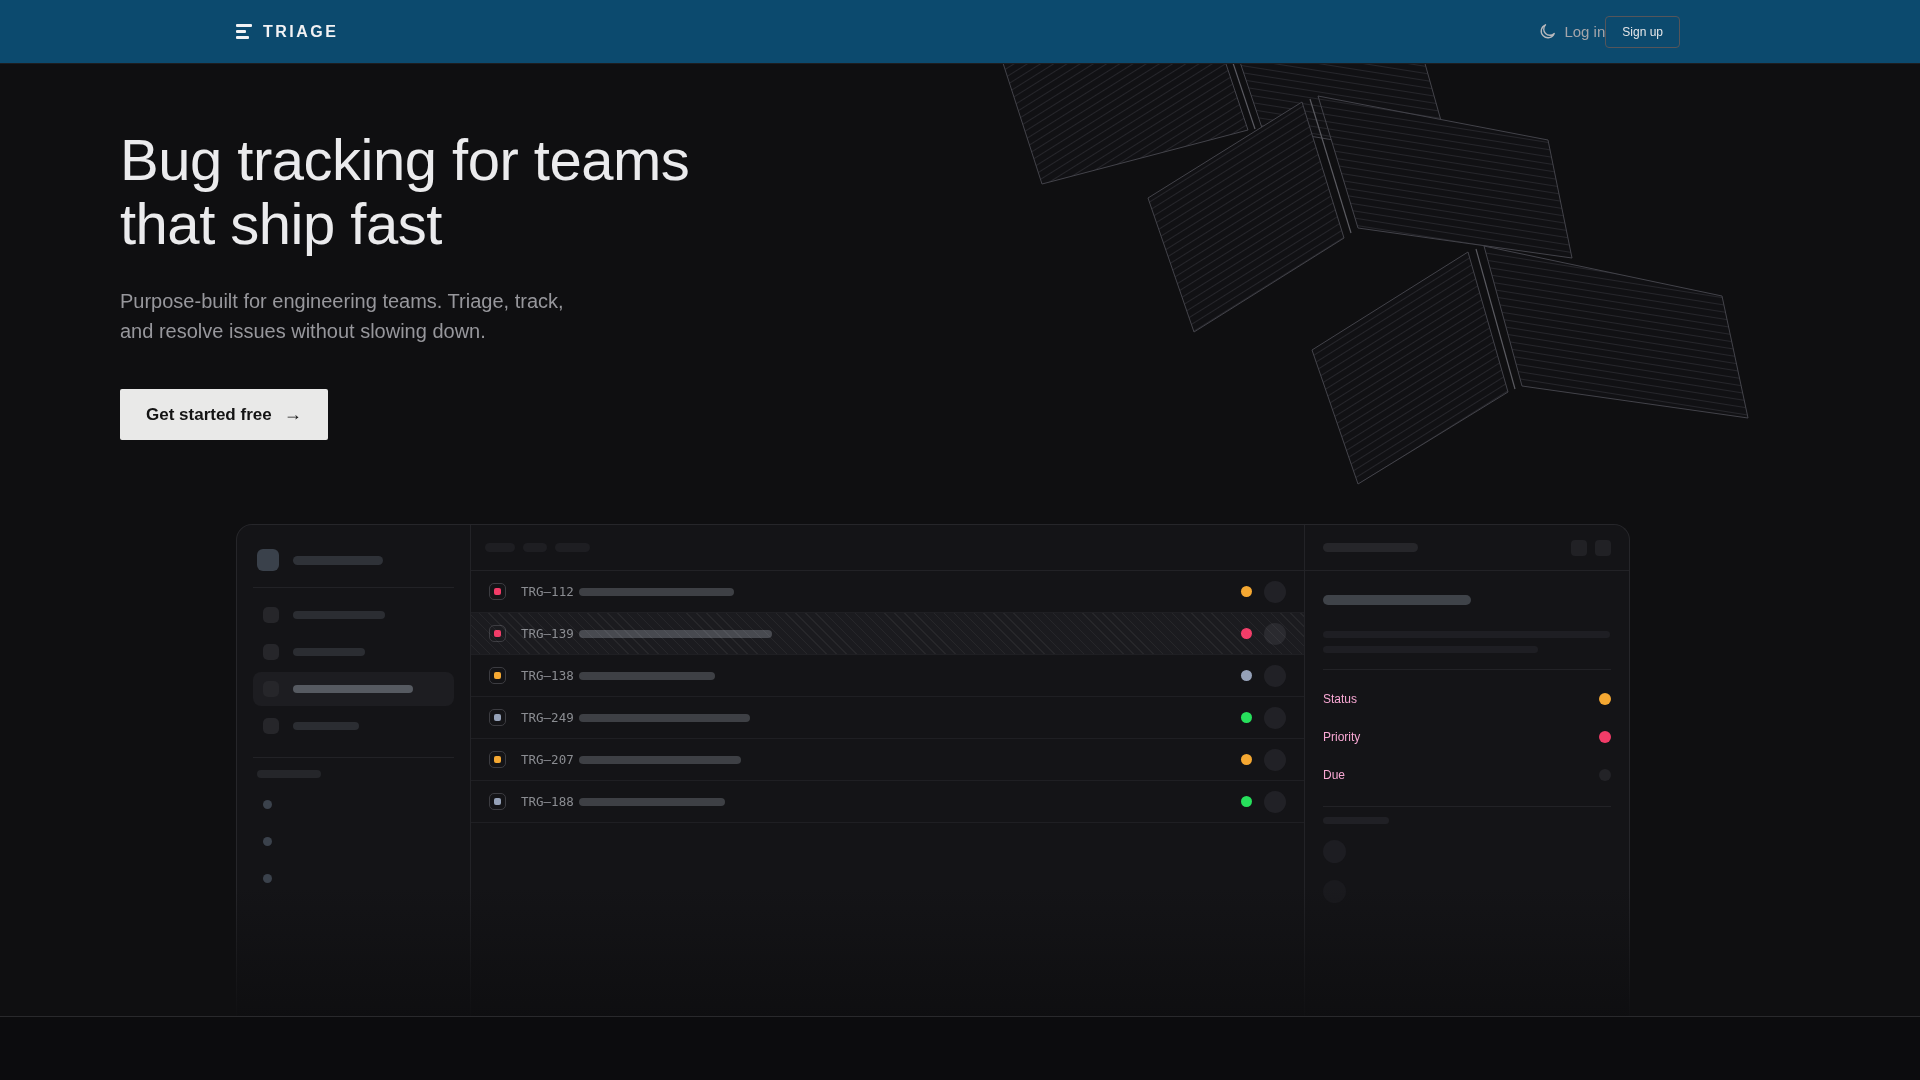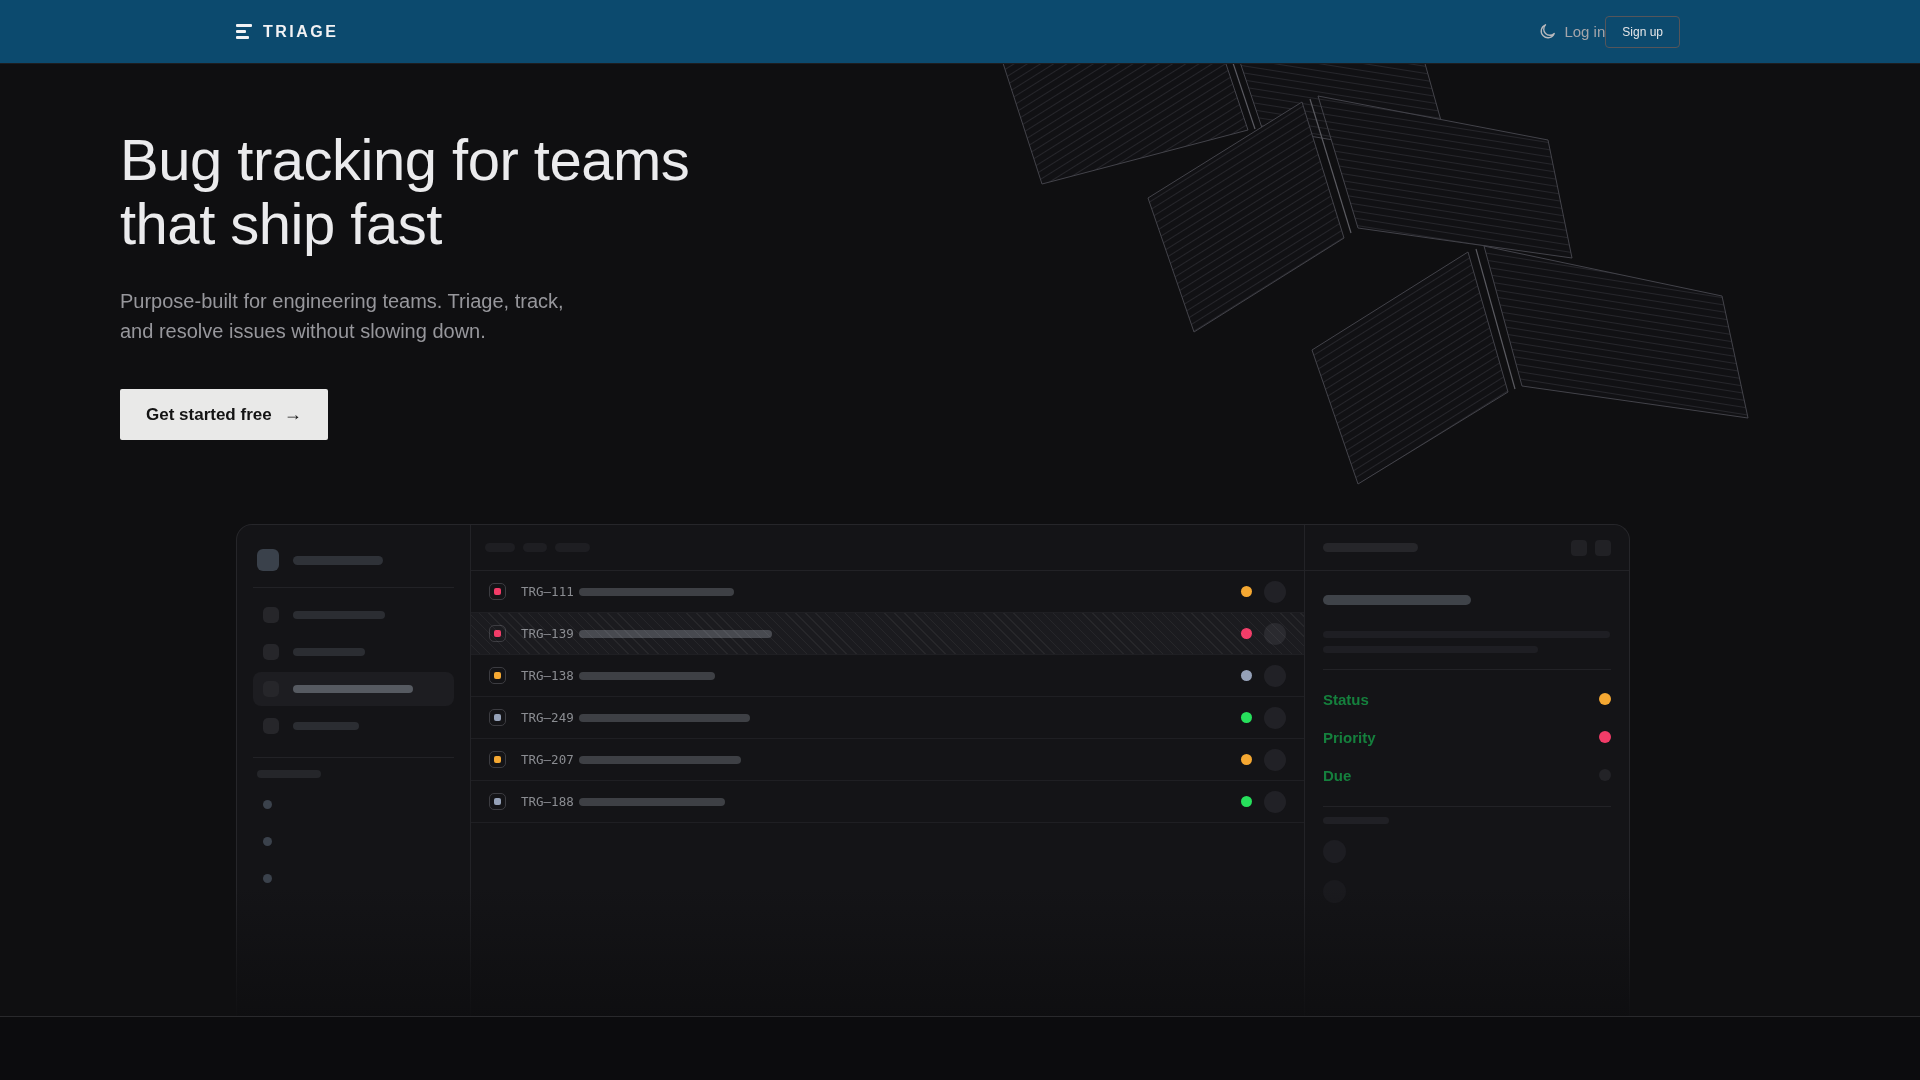--- a/index.html
+++ b/index.html
@@ -76,21 +76,21 @@
                 border-bottom:1px solid #222226; margin:0 -18px; padding:0 18px; }
   .panel-head-bar { width:95px; height:9px; border-radius:5px; background:#26262a; }
   .panel-head-icons { display:flex; gap:8px; }
   .panel-sq { width:16px; height:16px; border-radius:4px; background:#212125; }
   .panel-title { width:148px; height:10px; border-radius:5px; background:#3f4349; margin-top:24px; }
   .panel-line1 { width:287px; height:7px; border-radius:4px; background:#1e1e23; margin-top:26px; }
   .panel-line2 { width:215px; height:7px; border-radius:4px; background:#1e1e23; margin-top:8px; }
   .panel-div { height:1px; background:#222226; margin-top:16px; }
   .fields { margin-top:10px; }
   .field-row { height:38px; display:flex; align-items:center; justify-content:space-between; }
-  .field-label { color:#15803d; font-size:15px;font-weight:bold; }
+  .field-label { color:#f9a8d4; font-size:12px; }
   .field-dot { width:12px; height:12px; border-radius:50%; }
   .panel-small-bar { width:66px; height:7px; border-radius:4px; background:#202025; margin-top:10px; }
   .panel-circle1 { width:23px; height:23px; border-radius:50%; background:#1d1d22; margin-top:16px; }
   .panel-circle2 { width:23px; height:23px; border-radius:50%; background:#1a1a1e; margin-top:17px; }
 
   
   .section-line { position:absolute; left:0; top:1016px; width:1920px; height:1px; background:#29292c; z-index:7; }
   .footer-band { position:absolute; left:0; top:1017px; width:1920px; height:63px; background:#0c0c0e; z-index:7; }
 </style>
 </head>
@@ -189,21 +189,21 @@
     <div class="list-head">
       <span class="tab-pill" style="width:30px"></span>
       <span class="tab-pill" style="width:24px"></span>
       <span class="tab-pill" style="width:35px"></span>
     </div>
     <div id="issue-rows">
   <div class="issue-row">
     <span class="issue-ico">
             <i style="background: rgb(242, 60, 104);"></i>
           </span>
-    <span class="issue-id">TRG–111</span>
+    <span class="issue-id">TRG–112</span>
     <span class="issue-bar" style="width: 155px;"></span>
     <span class="issue-right">
       <span class="status-dot" style="background: rgb(245, 168, 50);"></span>
       <span class="issue-avatar"></span>
     </span>
   </div>
 
   <div class="issue-row selected">
     <span class="issue-ico">
             <i style="background: rgb(242, 60, 104);"></i>

